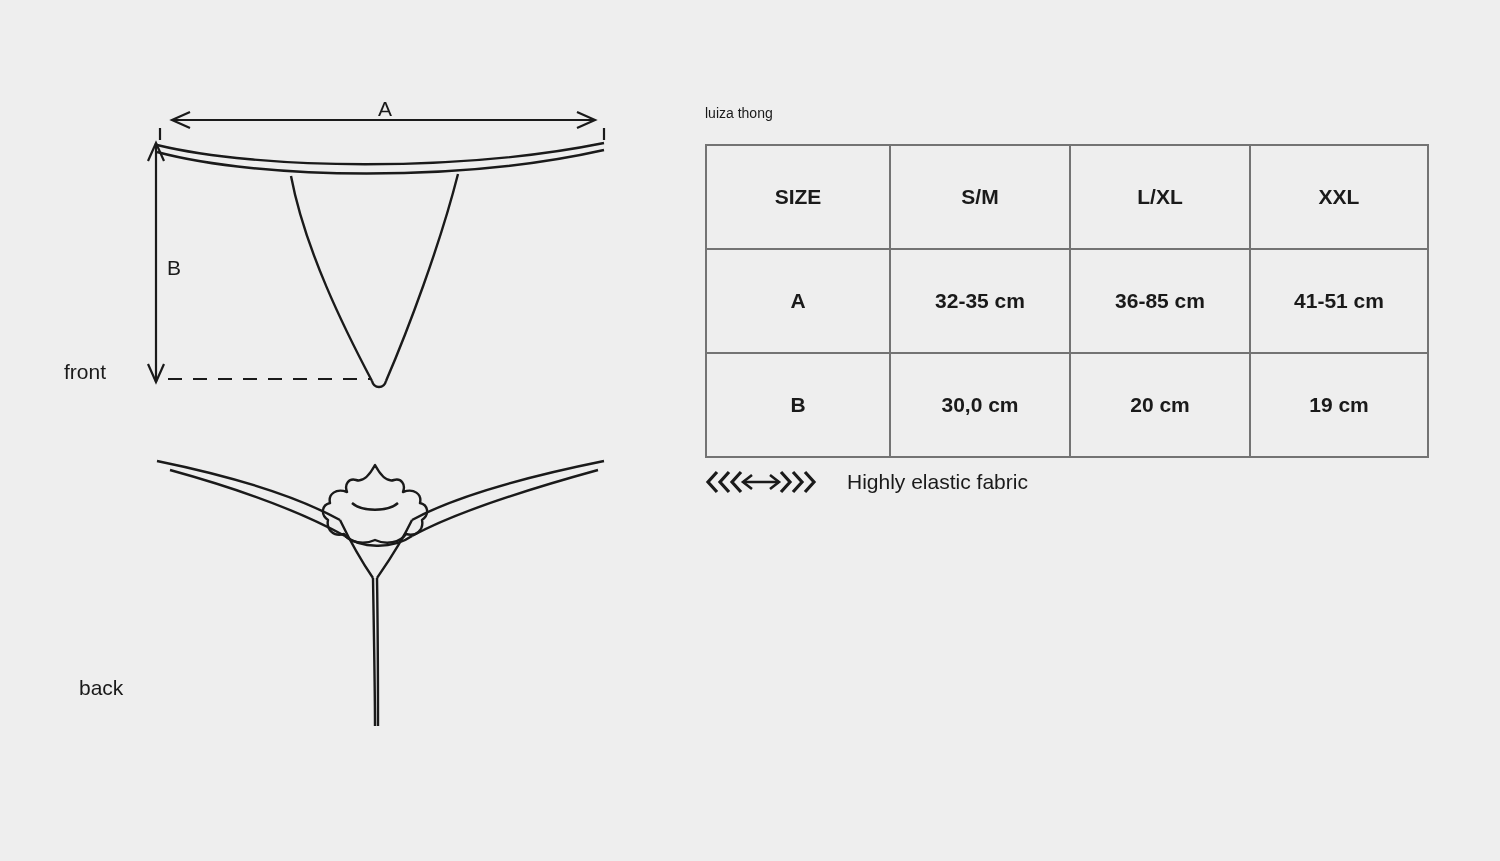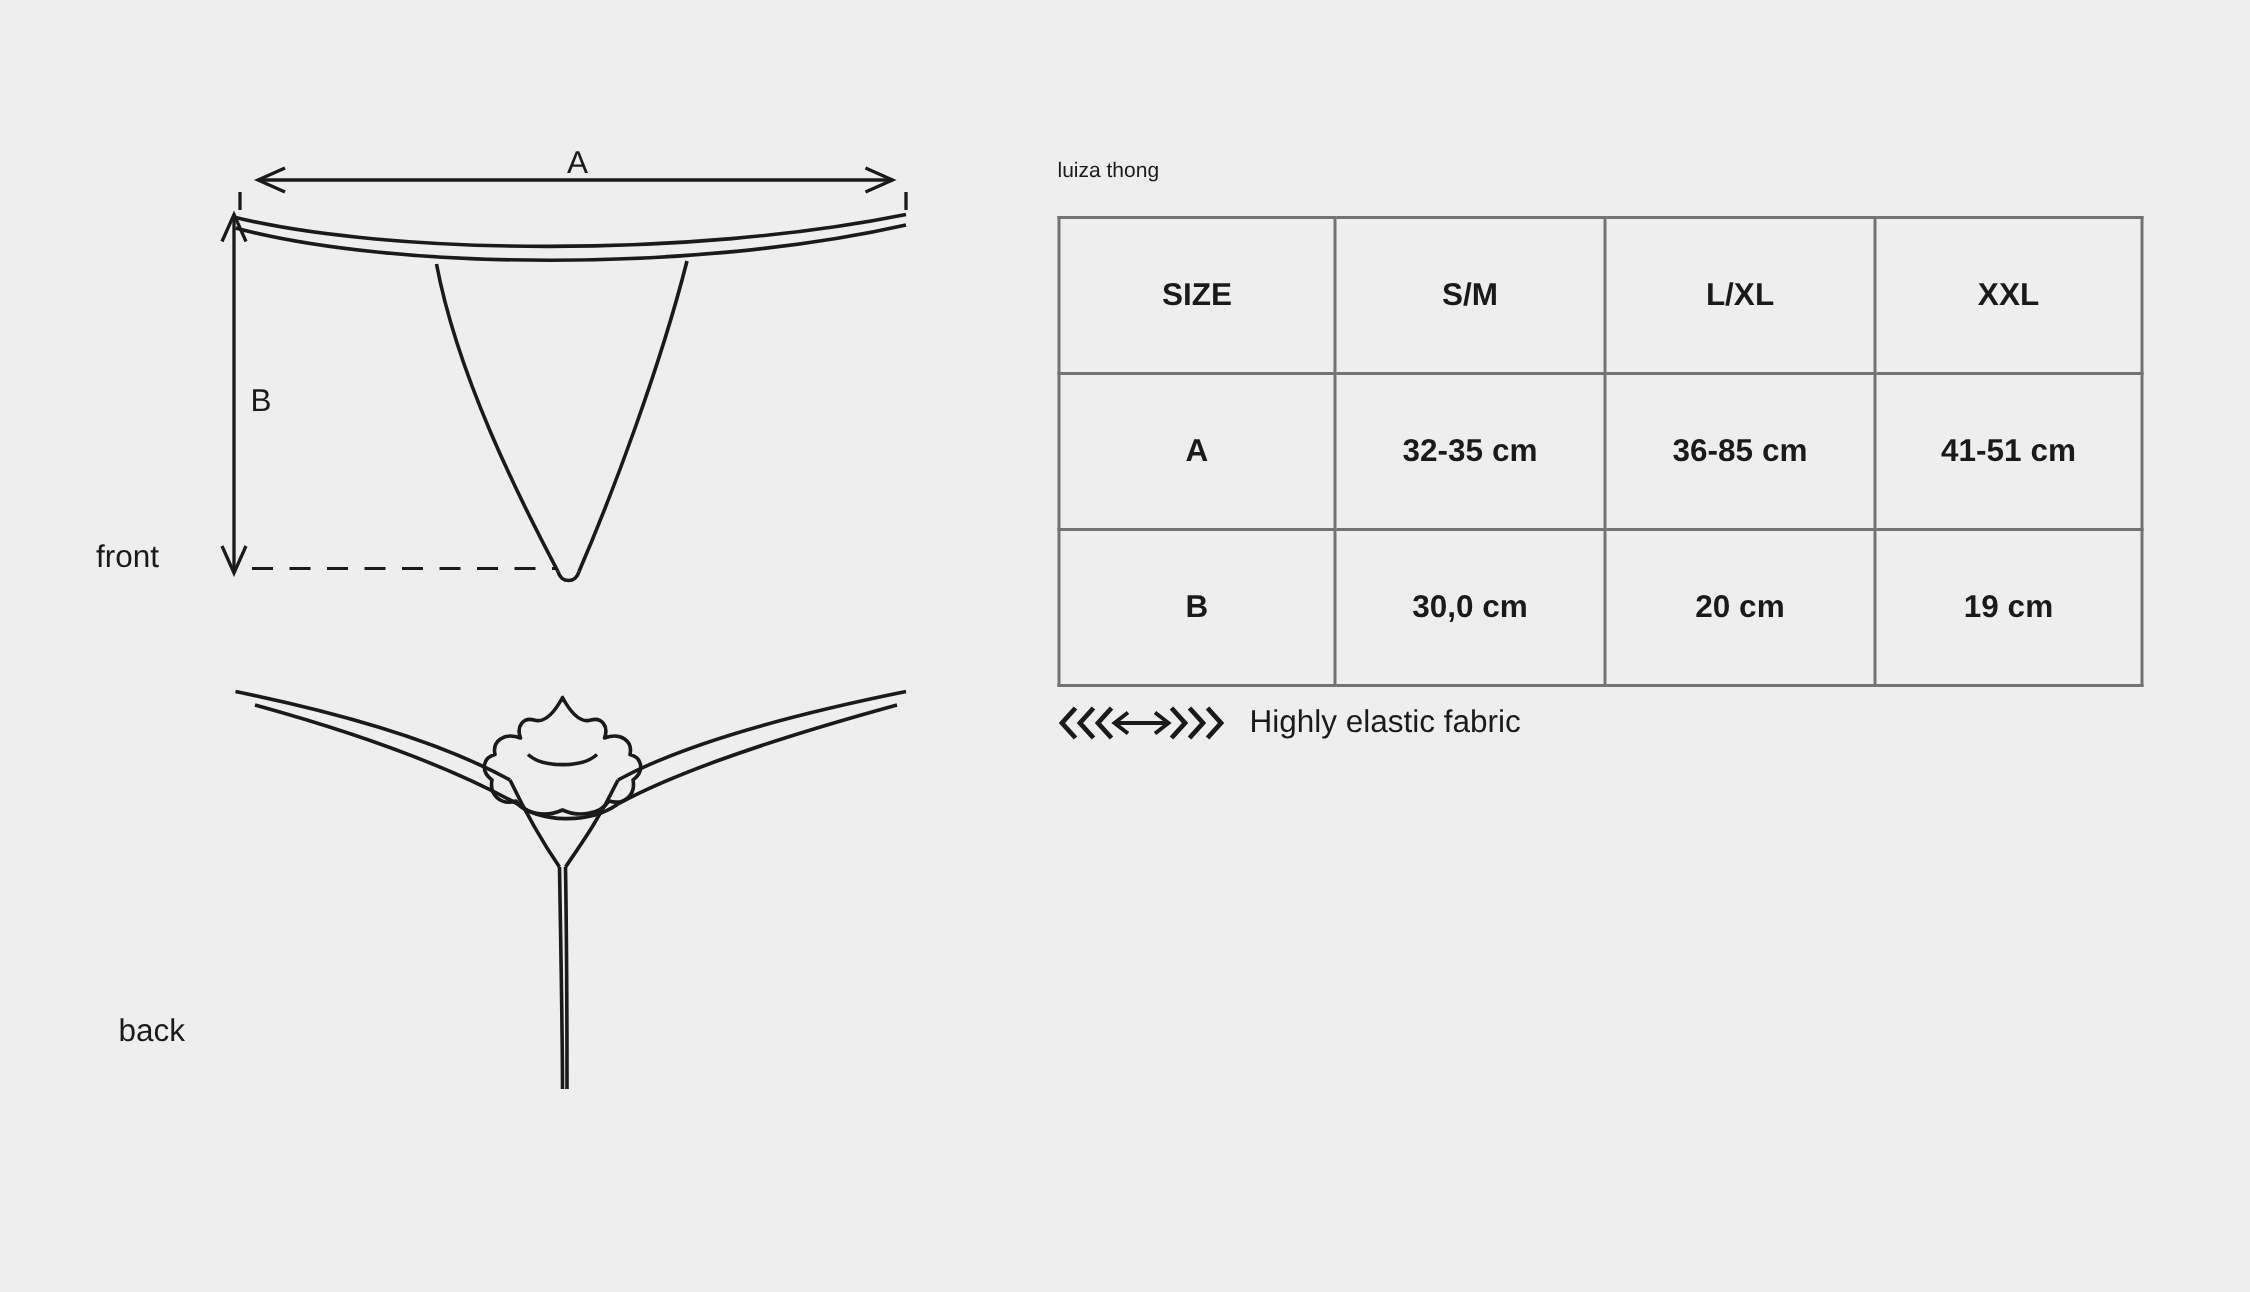--- a/index.html
+++ b/index.html
@@ -83,21 +83,21 @@
   #size-table col.c1 { width: 180px; }
   #size-table col.c2 { width: 180px; }
   #size-table col.c3 { width: 178px; }
 
   #fabric-note {
     position: absolute;
     left: 5px;
     top: 468px;
     display: flex;
     align-items: center;
-    gap: 16px;
+    gap: 30px;
   }
   #elastic-icon {
     display: block;
   }
   #fabric-text {
     font-size: 21px;
     color: #1a1a1a;
     white-space: nowrap;
   }
 </style>

